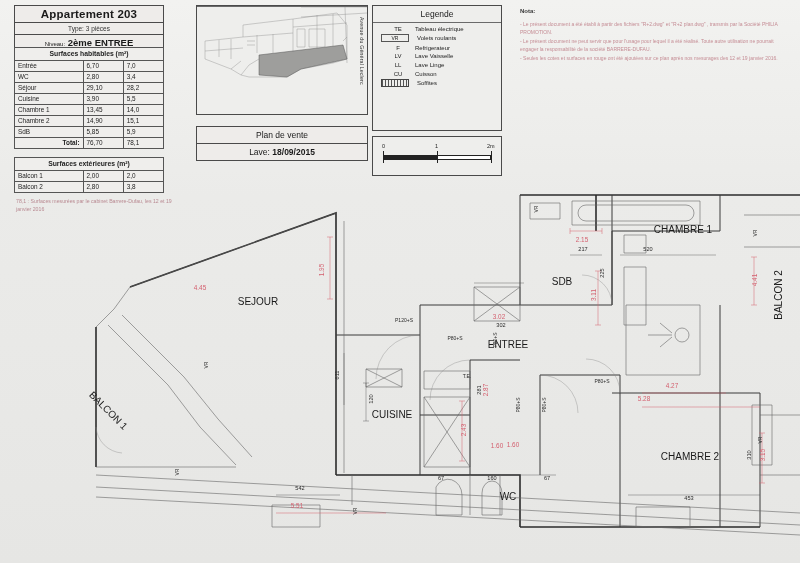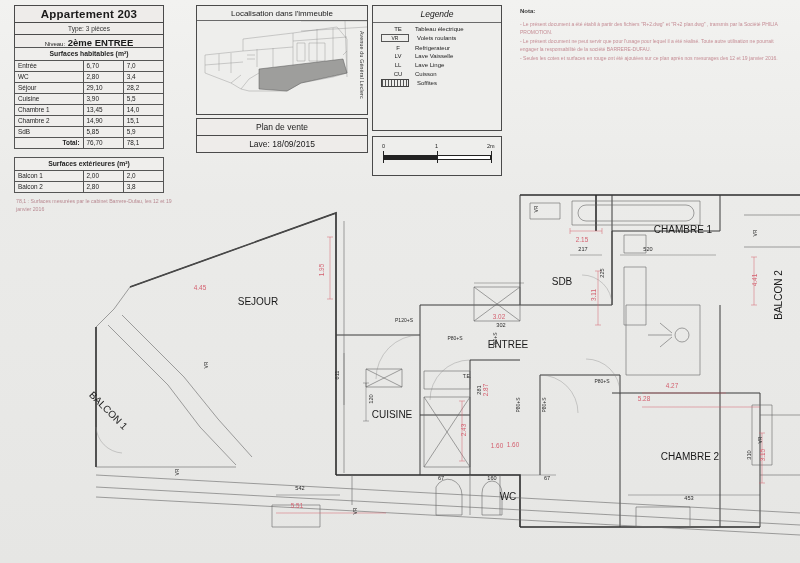--- a/index.html
+++ b/index.html
@@ -39,30 +39,30 @@
   .note-small{left:16px;top:198px;width:160px;font-size:5.2px;color:#b98a92;
     line-height:1.5;}
 
   
   #loc-block{left:196px;top:5px;width:172px;height:110px;}
   .loc-title{font-size:8px;color:#1a1a1a;text-align:center;padding:3px 0 2px;}
   .loc-canvas{position:relative;height:82px;border-top:1px solid #6a6a6a;
     background:#eeeeec;overflow:hidden;}
   .ave-text{position:absolute;right:2px;top:10px;writing-mode:vertical-rl;
     font-size:5.2px;color:#333;letter-spacing:.2px;}
-  #plan-vente{left:196px;top:118px;width:172px;border-radius:9px;}
+  #plan-vente{left:196px;top:126px;width:172px;border-radius:9px;}
   .pv-row{border:1px solid #4a4a4a;border-bottom:none;box-sizing:border-box;
     background:#eeecea;text-align:center;padding:3px 0;font-size:8.5px;color:#1a1a1a;}
   .pv-row:last-child{border-bottom:1px solid #4a4a4a;}
-  .pv-date b{font-weight:normal;}
+  .pv-date b{font-weight:bold;}
 
   
   #legend{left:372px;top:5px;width:130px;height:126px;}
   .lg-title{font-size:8.5px;text-align:center;padding:3px 0 3px;color:#1a1a1a;
-    border-bottom:1px solid #6a6a6a;font-style:italic;}
+    border-bottom:1px solid #6a6a6a;}
   .lg-row{display:flex;align-items:center;padding:2.6px 0 0 8px;}
   .lg-code{width:34px;font-size:6px;color:#1d1d1d;text-align:center;}
   .lg-code.boxed{border:1px solid #555;width:26px;margin-right:8px;font-size:5px;}
   .lg-code.hatch{border:1px solid #444;width:26px;margin-right:8px;height:6px;
     background:repeating-linear-gradient(90deg,#555 0 1px,transparent 1px 3px);}
   .lg-lbl{font-size:6px;color:#1d1d1d;}
 
   
   #scale-block{left:372px;top:136px;width:130px;height:40px;}
   .sc-wrap{position:relative;margin:14px 10px 0 10px;height:14px;}
@@ -178,21 +178,20 @@
             <td class="c-v1">2,80</td>
             <td class="c-v2">3,8</td>
           </tr>
         </tbody>
     </table>
   </div>
 
   <div class="abs note-small">78,1 : Surfaces mesurées par le cabinet Barrere-Dufau, les 12 et 19 janvier 2016</div>
 
   <div class="abs blk" id="loc-block">
-    <div class="loc-title">Localisation dans l'immeuble</div>
     <div class="loc-canvas">
       <svg width="170" height="82" viewBox="0 0 170 82">
         <g class="w-hair">
           <path d="M8,52 L8,34 L46,30 L46,18 L96,12 L140,6 L150,18 L150,30 L146,34"></path>
           <path d="M8,52 L34,62 L44,68 L52,70 L90,70 L104,62 L136,56 L150,52 L150,30"></path>
           <path d="M46,30 L96,26 M96,12 L96,48 M60,28 L60,46 M76,27 L76,46"></path>
           <path d="M22,33 L22,50 M34,32 L34,52 M8,44 L46,41"></path>
           <path d="M120,8 L120,44 M136,7 L136,56 M96,20 L150,16"></path>
           <path d="M44,68 L52,58 L62,52 M34,62 L44,54"></path>
           <path d="M104,0 L170,0 M104,10 L170,6 M148,0 L150,56"></path>

